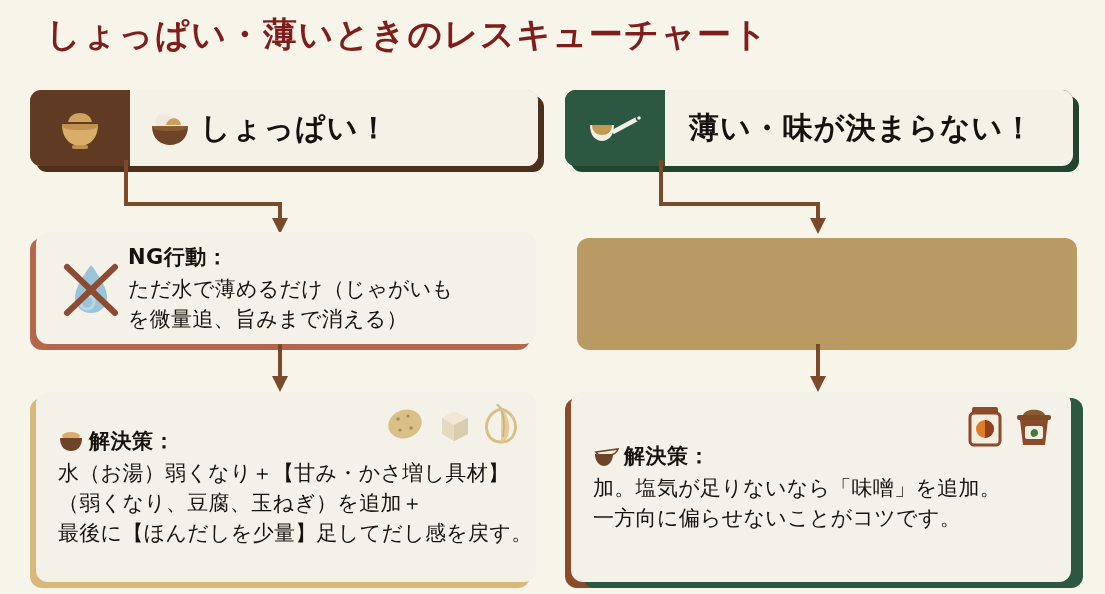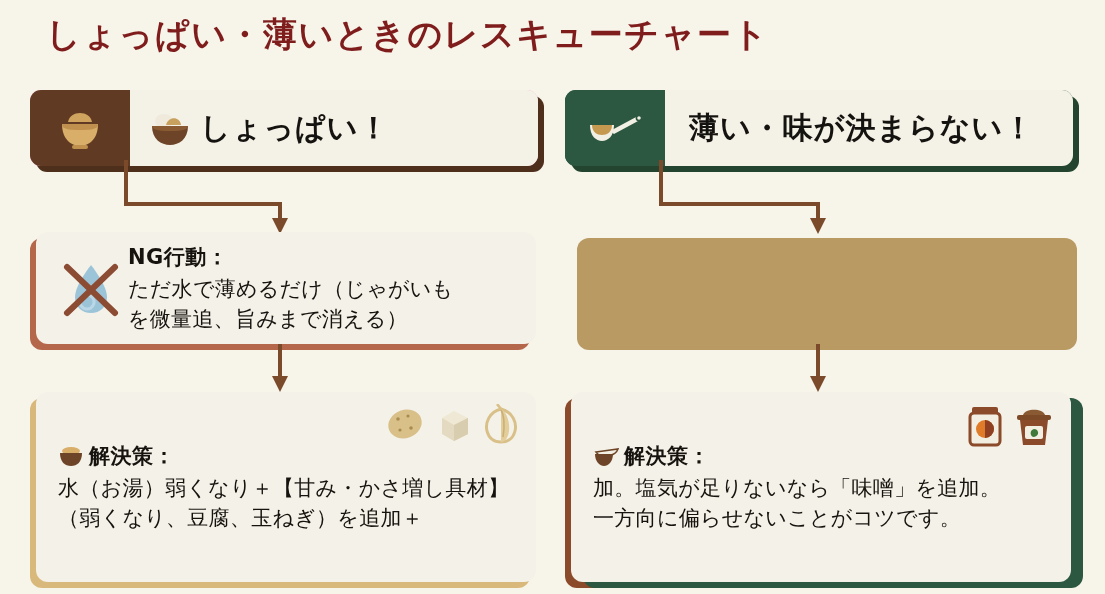--- a/index.html
+++ b/index.html
@@ -240,20 +240,21 @@
             <span class="heading-glyph">
               <svg width="26" height="22" viewBox="0 0 26 22">
                 <ellipse cx="13" cy="6" rx="9" ry="4" fill="#d8ae68"></ellipse>
                 <path d="M2 8 L24 8 C24 17, 19 21, 13 21 C7 21, 2 17, 2 8 Z" fill="#6d4427"></path>
               </svg>
             </span>
             <span>解決策：</span>
           </div>
           <div class="card-line">水（お湯）弱くなり＋【甘み・かさ増し具材】</div>
           <div class="card-line">（弱くなり、豆腐、玉ねぎ）を追加＋</div>
+          <div class="card-line">最後に【ほんだしを少量】足してだし感を戻す。</div>
         </div>
         <div class="card-corner-icons">
           <span>
             <svg width="42" height="40" viewBox="0 0 42 40">
               <ellipse cx="21" cy="20" rx="17" ry="14" transform="rotate(-20 21 20)" fill="#d9c089"></ellipse>
               <circle cx="14" cy="15" r="1.8" fill="#a98b4e"></circle>
               <circle cx="24" cy="12" r="1.6" fill="#a98b4e"></circle>
               <circle cx="27" cy="24" r="1.8" fill="#a98b4e"></circle>
               <circle cx="16" cy="26" r="1.6" fill="#a98b4e"></circle>
             </svg>

